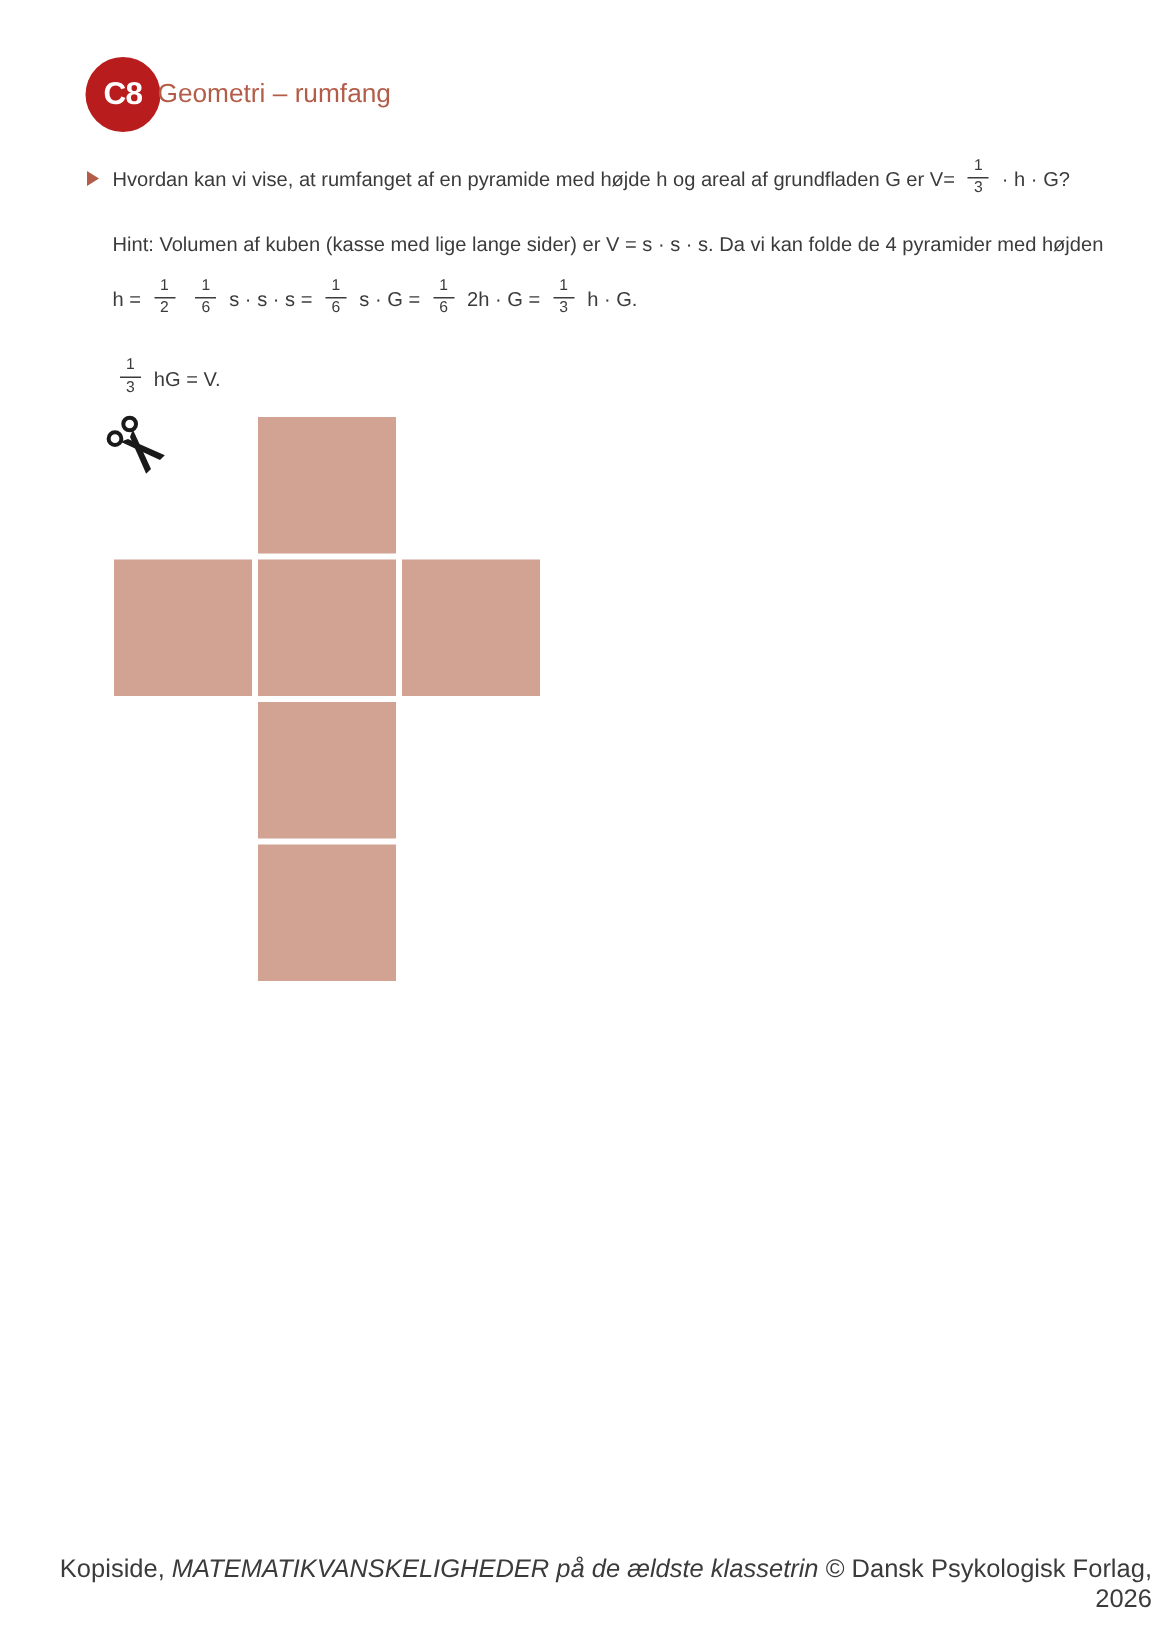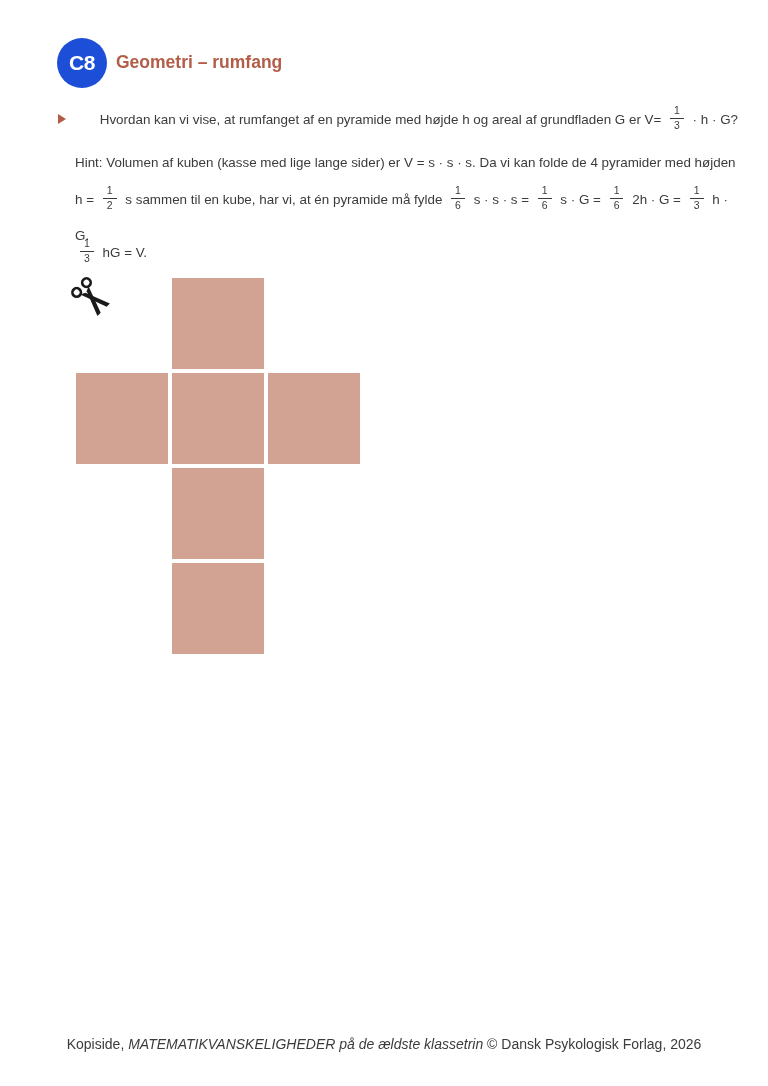--- a/index.html
+++ b/index.html
@@ -8,31 +8,31 @@
     position: relative;
     background: #ffffff;
     font-family: "Liberation Sans", "DejaVu Sans", sans-serif;
     color: #3b3b3b;
     overflow: hidden;
   }
   
   .badge {
     position: absolute; left: 57px; top: 38px;
     width: 50px; height: 50px; border-radius: 50%;
-    background: #1d4ed8; color: #ffffff;
+    background: #b91c1c; color: #ffffff;
     display: flex; align-items: center; justify-content: center;
     font-size: 21px; font-weight: bold; letter-spacing: -0.5px;
   }
   .page-title {
-    position: absolute; left: 116px; top: 52px;
-    font-size: 17.5px; font-weight: bold; color: #b35d48;
+    position: absolute; left: 105px; top: 52px;
+    font-size: 17.5px; font-weight: normal; color: #b35d48;
   }
   
   .textline { position: absolute; left: 75px; right: 30px; font-size: 13.4px; }
-  #question { top: 102px; line-height: 36px; text-align: right; }
+  #question { top: 102px; line-height: 36px; }
   #hint1    { top: 149px; line-height: 28px; }
   #hint2    { top: 182px; line-height: 36px; }
   #result   { top: 235px; line-height: 36px; }
   .bullet {
     position: absolute; left: 58px; top: 114px;
     width: 0; height: 0;
     border-top: 5px solid transparent;
     border-bottom: 5px solid transparent;
     border-left: 8px solid #b35d48;
   }
@@ -50,21 +50,21 @@
   .cube-net {
     position: absolute; left: 76px; top: 278px;
     display: grid;
     grid-template-columns: repeat(3, 92px);
     grid-template-rows: repeat(4, 91px);
     gap: 4px;
   }
   
   .footer {
     position: absolute; left: 0; right: 0; top: 1036px;
-    text-align: center; font-size: 14px; color: #3b3b3b;
+    text-align: right; font-size: 17px; color: #3b3b3b;
   }
   .footer .it { font-style: italic; }
 </style>
 </head>
 <body>
 
 <div class="badge">C8</div>
 <div class="page-title">Geometri – rumfang</div>
 
 <div class="bullet"></div>
@@ -77,21 +77,20 @@
   <span>· h · G?</span>
 </div>
 
 <div class="textline" id="hint1">Hint: Volumen af kuben (kasse med lige lange sider) er V = s · s · s. Da vi kan folde de 4 pyramider med højden</div>
 <div class="textline" id="hint2">
   <span>h =</span>
   <span class="frac">
       <span class="num">1</span>
       <span class="den">2</span>
     </span>
-  <span>s sammen til en kube, har vi, at én pyramide må fylde</span>
   <span class="frac">
       <span class="num">1</span>
       <span class="den">6</span>
     </span>
   <span>s · s · s =</span>
   <span class="frac">
       <span class="num">1</span>
       <span class="den">6</span>
     </span>
   <span>s · G =</span>

